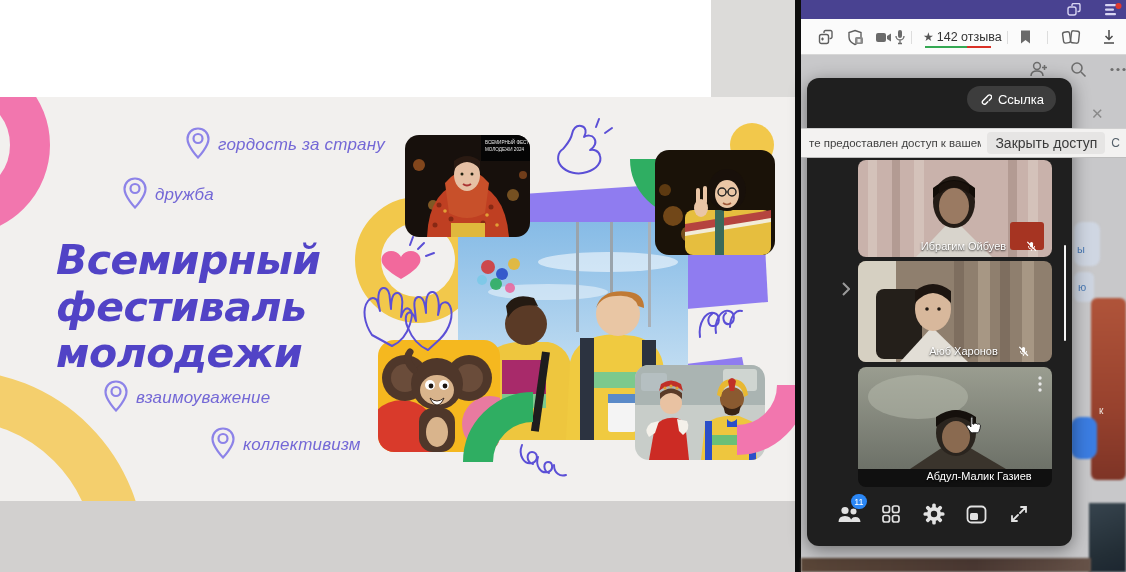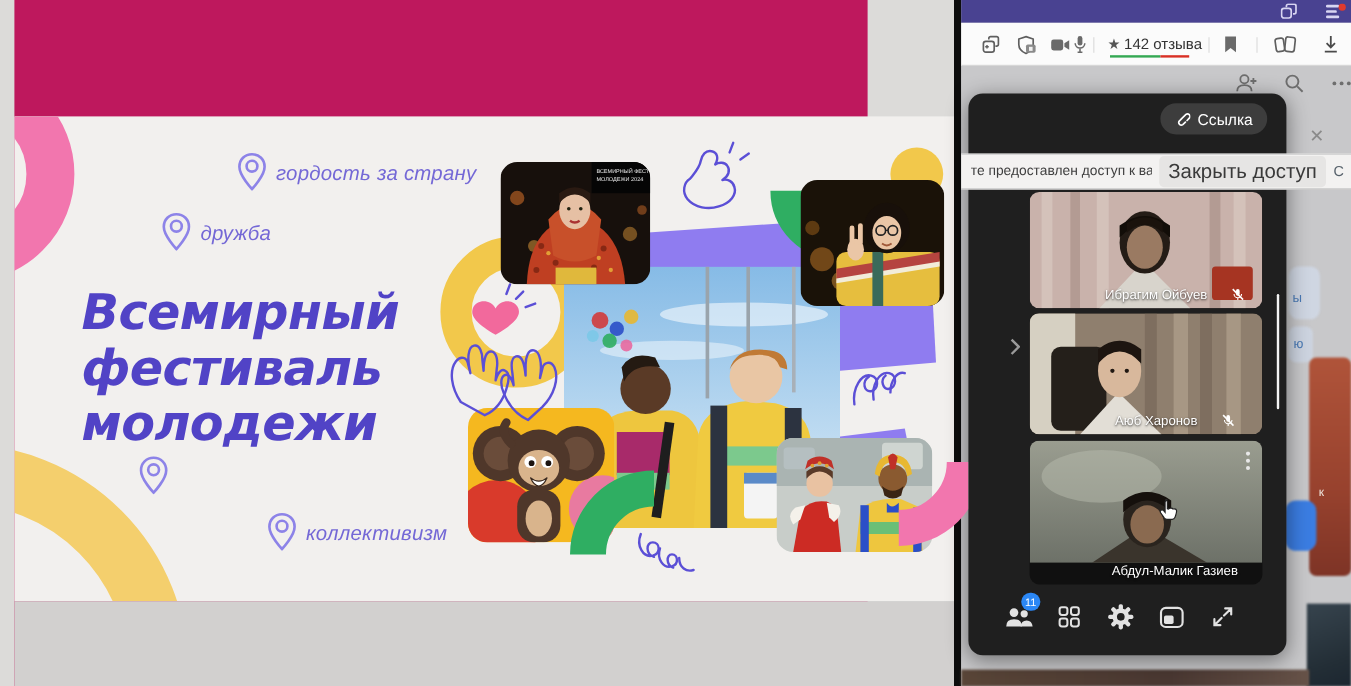--- a/index.html
+++ b/index.html
@@ -1,20 +1,20 @@
 <!DOCTYPE html>
 <html><head>
 <meta charset="utf-8">
 <style>
   html,body{margin:0;padding:0;background:#888;}
   *{box-sizing:border-box;}
   .screen{position:relative;width:1126px;height:572px;overflow:hidden;
     font-family:"Liberation Sans",sans-serif;background:#dcdbd9;}
   
-  .left{position:absolute;left:12px;top:0;width:711px;height:572px;background:#be185d;}
+  .left{position:absolute;left:0;top:0;width:711px;height:572px;background:#ffffff;}
   .strip-bottom{position:absolute;left:0;top:501px;width:795px;height:71px;background:#d2d0cf;}
   .slide{position:absolute;left:0;top:97px;width:795px;height:404px;background:#f2f0ee;overflow:hidden;}
   .slide svg{display:block;}
   .deco{position:absolute;left:0;top:0;pointer-events:none;}
   .tagrow{position:absolute;display:flex;align-items:flex-end;gap:8px;color:#7468d6;}
   .tagrow .tagtext{font-style:italic;font-size:17px;letter-spacing:.2px;padding-bottom:4px;}
   .slide-title{position:absolute;left:56px;top:140px;color:#5143c6;font-weight:700;
     font-style:italic;font-size:41px;line-height:1.14;font-family:"DejaVu Sans",sans-serif;letter-spacing:-.5px;}
   .photo{position:absolute;overflow:hidden;border-radius:14px;}
   
@@ -32,37 +32,37 @@
   .rev-underline .g{width:42px;height:2px;background:#34a853;}
   .rev-underline .r{width:24px;height:2px;background:#d93025;}
   .page{position:absolute;left:6px;top:55px;width:325px;height:517px;background:#c8c8ca;}
   .pg-icons{position:absolute;top:6px;display:flex;}
   .panel{position:absolute;left:6px;top:23px;width:265px;height:468px;background:#1f1f1f;
     border-radius:12px;box-shadow:0 4px 18px rgba(0,0,0,.45);}
   .link-btn{position:absolute;right:16px;top:8px;height:26px;padding:0 12px;border-radius:14px;
     background:#3d3d3d;color:#fff;font-size:13px;display:flex;align-items:center;gap:6px;}
   .tile{position:absolute;left:51px;width:194px;border-radius:8px;overflow:hidden;background:#101010;}
   .tile-name{position:absolute;left:0;right:0;bottom:5px;display:flex;justify-content:center;
-    align-items:flex-start;gap:20px;color:#fff;font-size:11px;text-shadow:0 1px 2px rgba(0,0,0,.85);padding-left:48px;}
+    align-items:center;gap:20px;color:#fff;font-size:11px;text-shadow:0 1px 2px rgba(0,0,0,.85);padding-left:48px;}
   .kebab{position:absolute;right:10px;top:9px;}
   .cursor-hand{position:absolute;left:108px;top:48px;}
   .chevron{position:absolute;left:34px;top:203px;color:#9a9a9a;}
   .vscroll{position:absolute;left:257px;top:167px;width:2px;height:96px;background:#f4f4f4;border-radius:2px;}
   .panel-bar{position:absolute;left:0;right:12px;bottom:14px;height:36px;display:flex;
     align-items:center;justify-content:space-evenly;padding:0 14px;}
   .pbtn{position:relative;width:30px;height:30px;display:flex;align-items:center;justify-content:center;}
   .badge{position:absolute;top:-5px;right:-3px;min-width:15px;height:15px;border-radius:8px;
     background:#2b87f5;color:#fff;font-size:9px;display:flex;align-items:center;justify-content:center;
     padding:0 3px;}
   .notif{position:absolute;left:6px;top:128px;width:325px;height:30px;background:#f3f2f1;
     border-top:1px solid #cfcfcf;border-bottom:1px solid #bdbdbd;display:flex;align-items:center;
     padding:0 4px 0 8px;gap:6px;z-index:30;}
   .notif-text{font-size:11.5px;color:#3f3f3f;white-space:nowrap;overflow:hidden;}
   .notif-btn{margin-left:auto;background:#e6e5e4;border-radius:4px;padding:3px 8px;
-    font-size:17px;color:#3a3a3a;white-space:nowrap;}
+    font-size:14px;color:#3a3a3a;white-space:nowrap;}
   .notif-more{font-size:12px;color:#55606a;padding-right:2px;}
   .close-x{position:absolute;left:296px;top:106px;color:#8a8a8a;font-size:15px;z-index:25;line-height:1;}
   .bg-frag{position:absolute;filter:blur(.6px);}
   .blob{position:absolute;filter:blur(1px);}
 </style>
 </head>
 <body>
 
 <div class="screen">
 
@@ -265,20 +265,21 @@
           <path d="M12 1.5 C6 1.5 1.5 6 1.5 12 c0 7.5 10.5 18.5 10.5 18.5 s10.5 -11 10.5 -18.5 C22.5 6 18 1.5 12 1.5 z" fill="none" stroke="#8d83e8" stroke-width="2.2"></path>
           <circle cx="12" cy="11.5" r="4.5" fill="none" stroke="#8d83e8" stroke-width="2.2"></circle>
         </svg>
         <span class="tagtext">дружба</span>
       </div>
       <div class="tagrow" style="left:104px;top:283px;">
         <svg width="24" height="32" viewBox="0 0 24 32">
           <path d="M12 1.5 C6 1.5 1.5 6 1.5 12 c0 7.5 10.5 18.5 10.5 18.5 s10.5 -11 10.5 -18.5 C22.5 6 18 1.5 12 1.5 z" fill="none" stroke="#8d83e8" stroke-width="2.2"></path>
           <circle cx="12" cy="11.5" r="4.5" fill="none" stroke="#8d83e8" stroke-width="2.2"></circle>
         </svg>
+        <span class="tagtext">взаимоуважение</span>
       </div>
       <div class="tagrow" style="left:211px;top:330px;">
         <svg width="24" height="32" viewBox="0 0 24 32">
           <path d="M12 1.5 C6 1.5 1.5 6 1.5 12 c0 7.5 10.5 18.5 10.5 18.5 s10.5 -11 10.5 -18.5 C22.5 6 18 1.5 12 1.5 z" fill="none" stroke="#8d83e8" stroke-width="2.2"></path>
           <circle cx="12" cy="11.5" r="4.5" fill="none" stroke="#8d83e8" stroke-width="2.2"></circle>
         </svg>
         <span class="tagtext">коллективизм</span>
       </div>
 
       <div class="slide-title">

